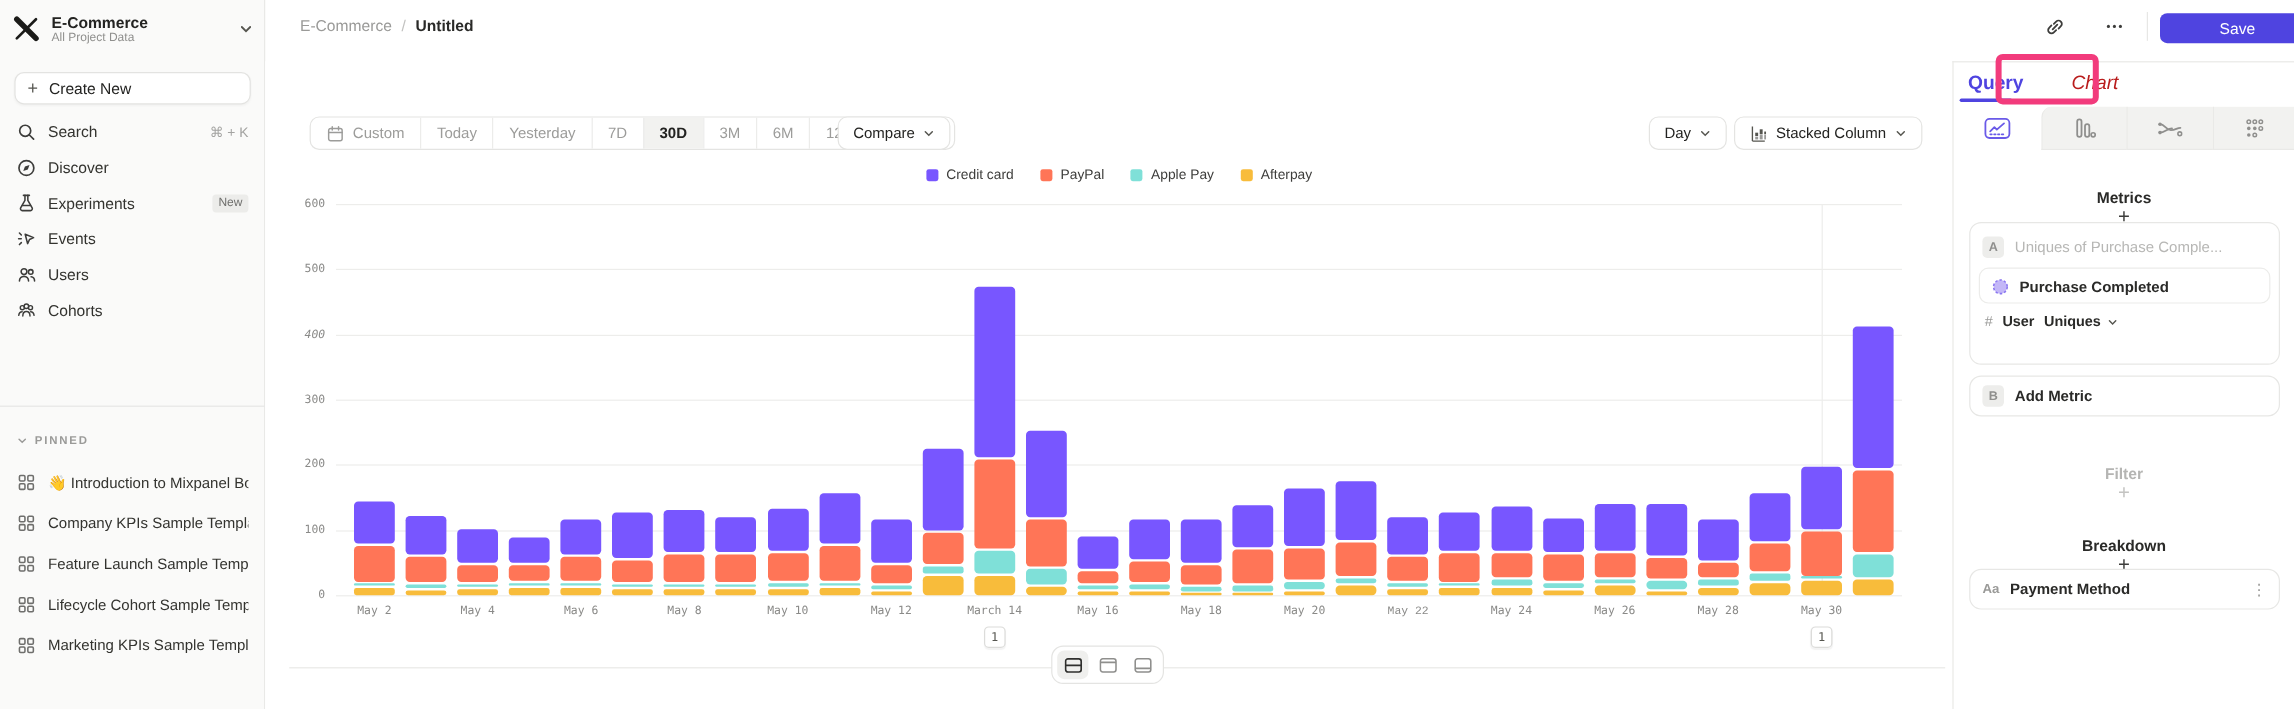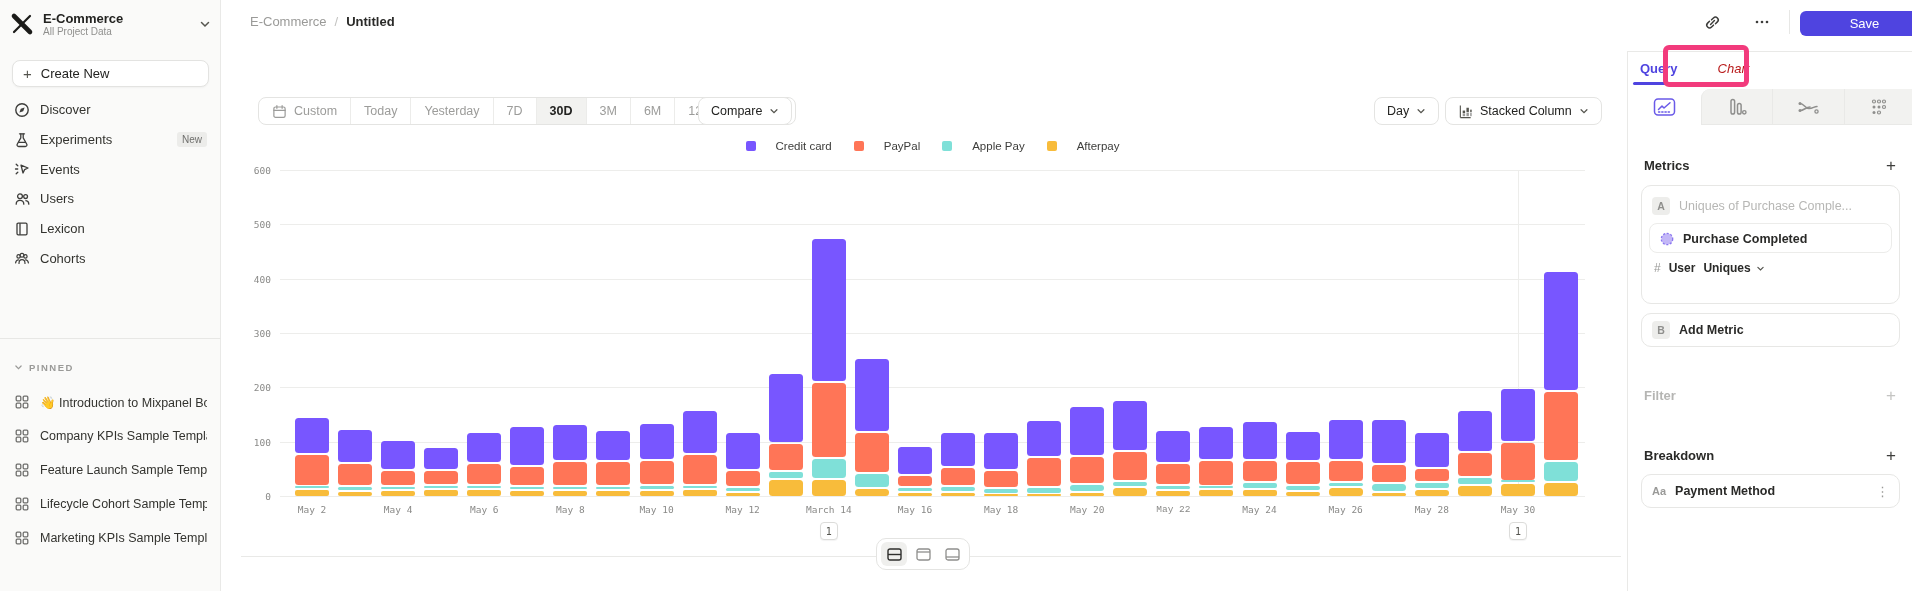--- a/index.html
+++ b/index.html
@@ -61,21 +61,21 @@
               color:#9c9c9a; border-left:1px solid #ececea; cursor:pointer; white-space:nowrap; }
   .seg-item:first-child { border-left:none; }
   .seg-item.sel { background:#f2f2f0; color:#232321; font-weight:bold; }
   .pill-btn { position:absolute; top:46px; height:28px; display:flex; align-items:center;
               gap:7px; padding:0 12px; border:1px solid #e4e4e2; border-radius:8px;
               background:#fff; font-size:12.5px; color:#232321; cursor:pointer; white-space:nowrap; }
 
   
   #legend { position:absolute; left:59px; top:89px; width:1305px; display:flex;
             justify-content:center; gap:22px; }
-  .leg-item { display:flex; align-items:center; gap:20px; cursor:pointer; }
+  .leg-item { display:flex; align-items:center; gap:7px; cursor:pointer; }
   .leg-sw { width:10px; height:10px; border-radius:2px; }
   .leg-label { font-size:11.5px; color:#3d3d3b; }
   #plot { position:absolute; left:59px; top:119px; width:1305px; height:326px; }
   .gridline { position:absolute; left:0; width:100%; height:1px; background:#ededeb; }
   .ylabel { position:absolute; right:100%; margin-right:9px; transform:translateY(-50%);
             font-family:"DejaVu Sans Mono",monospace; font-size:9.5px; color:#8a8a88;
             white-space:nowrap; }
   .bar-seg { position:absolute; border-radius:3.5px; cursor:pointer; }
   .xlabel { position:absolute; top:334px; transform:translateX(-50%);
             font-family:"DejaVu Sans Mono",monospace; font-size:9.5px; color:#8a8a88;
@@ -90,31 +90,31 @@
                border:1px solid #e4e4e2; border-radius:10px; display:flex; align-items:center;
                justify-content:center; gap:3px; }
   .view-cell { width:26px; height:24px; border-radius:6px; display:flex; align-items:center;
                justify-content:center; cursor:pointer; }
   .view-cell.sel { background:#efefed; }
 
   
   #rpanel { position:absolute; left:1627px; top:51px; width:285px; height:540px;
             background:#fff; border-left:1px solid #e9e9e7; border-top:1px solid #e9e9e7; }
   .rp-tabs { position:absolute; left:0; top:0; height:37px; display:flex; }
-  .rp-tab { font-size:13px; padding:9px 14px 0 12px; cursor:pointer; }
+  .rp-tab { font-size:16px; padding:9px 14px 0 12px; cursor:pointer; }
   .rp-tab.active { color:#4f44e0; font-weight:bold; }
   .rp-tab.inactive { color:#b91c1c; padding-left:26px;font-style:italic; }
   .rp-underline { position:absolute; left:5px; top:30px; width:44px; height:3px;
                   background:#4f44e0; border-radius:2px; }
   .ct-strip { position:absolute; left:0; top:37px; width:285px; height:36px; display:flex; }
   .ct-tab { flex:1 1 auto; display:flex; align-items:center; justify-content:center; cursor:pointer; }
   .ct-tab.inactive { background:#f2f2f0; border-bottom:1px solid #e9e9e7; border-left:1px solid #e9e9e7; }
   .ct-tab.first-inactive { border-top-left-radius:9px; }
   .rp-section-h { position:absolute; left:16px; right:16px; display:flex;
-                  justify-content:space-between; align-items:center; }
+                  justify-content:space-between; align-items:center;flex-direction:column; }
   .rp-section-h .t { font-size:13px; font-weight:bold; color:#2a2a28; }
   .rp-section-h .t.dim { color:#b5b5b3; }
   .rp-plus { font-size:17px; font-weight:normal; color:#3d3d3b; cursor:pointer; line-height:1; }
   .rp-plus.dim { color:#c4c4c2; }
   .rp-card { position:absolute; left:13px; width:259px; background:#fff;
              border:1px solid #e7e7e5; border-radius:10px; }
   .badge-sq { width:18px; height:18px; background:#ededeb; border-radius:4px; color:#8f8f8d;
               font-size:10.5px; font-weight:bold; display:flex; align-items:center;
               justify-content:center; flex:0 0 auto; }
   .card-row { display:flex; align-items:center; gap:9px; padding:0 10px; cursor:pointer; }
@@ -155,20 +155,30 @@
   </div>
 
   <button class="create-new">
     <span class="plus">+</span>
     <span>Create New</span>
   </button>
 
   <nav id="nav">
       <div class="nav-item">
         <span class="nav-ic">
+          <svg width="16" height="16" viewBox="0 0 16 16" fill="none" stroke="#3d3d3b" stroke-width="1.4" stroke-linecap="round">
+            <circle cx="7" cy="7" r="4.6"></circle>
+            <path d="M10.5 10.5 L14 14"></path>
+          </svg>
+        </span>
+        <span class="nav-label">Search</span>
+        <span class="nav-short">⌘ + K</span>
+      </div>
+      <div class="nav-item">
+        <span class="nav-ic">
           <svg width="16" height="16" viewBox="0 0 16 16">
             <circle cx="8" cy="8" r="6.2" fill="none" stroke="#3d3d3b" stroke-width="1.4"></circle>
             <path d="M10.6 5.4 L9.2 9.2 L5.4 10.6 L6.8 6.8 Z" fill="#3d3d3b"></path>
           </svg>
         </span>
         <span class="nav-label">Discover</span>
       </div>
       <div class="nav-item">
         <span class="nav-ic">
           <svg width="16" height="16" viewBox="0 0 16 16" fill="none" stroke="#3d3d3b" stroke-width="1.3" stroke-linecap="round" stroke-linejoin="round">
@@ -192,29 +202,20 @@
       <div class="nav-item">
         <span class="nav-ic">
           <svg width="16" height="16" viewBox="0 0 16 16" fill="none" stroke="#3d3d3b" stroke-width="1.3" stroke-linecap="round">
             <circle cx="6" cy="5.3" r="2.4"></circle>
             <path d="M2.2 13.2 c0-2.3 1.7-3.9 3.8-3.9 s3.8 1.6 3.8 3.9"></path>
             <circle cx="11.6" cy="5.6" r="1.9"></circle>
             <path d="M11.9 9.7 c1.8 .2 2.9 1.7 2.9 3.5"></path>
           </svg>
         </span>
         <span class="nav-label">Users</span>
-      </div>
-      <div class="nav-item">
-        <span class="nav-ic">
-          <svg width="16" height="16" viewBox="0 0 16 16" fill="none" stroke="#3d3d3b" stroke-width="1.3">
-            <rect x="3" y="2.2" width="10" height="11.6" rx="1.2"></rect>
-            <path d="M6 2.2 v11.6"></path>
-          </svg>
-        </span>
-        <span class="nav-label">Lexicon</span>
       </div>
       <div class="nav-item">
         <span class="nav-ic">
           <svg width="16" height="16" viewBox="0 0 16 16" fill="none" stroke="#3d3d3b" stroke-width="1.2" stroke-linecap="round">
             <circle cx="4.6" cy="6.4" r="1.7"></circle>
             <circle cx="11.4" cy="6.4" r="1.7"></circle>
             <circle cx="8" cy="5.2" r="1.9"></circle>
             <path d="M1.6 12.8 c.3-1.9 1.4-3 2.9-3"></path>
             <path d="M14.4 12.8 c-.3-1.9-1.4-3-2.9-3"></path>
             <path d="M5 13.4 c0-2.3 1.3-3.8 3-3.8 s3 1.5 3 3.8"></path>
@@ -406,21 +407,21 @@
   <div id="plot">
       <div class="gridline" style="top: 326px;"></div>
       <span class="ylabel" style="top: 326px;">0</span>
       <div class="gridline" style="top: 271.667px;"></div>
       <span class="ylabel" style="top: 271.667px;">100</span>
       <div class="gridline" style="top: 217.333px;"></div>
       <span class="ylabel" style="top: 217.333px;">200</span>
       <div class="gridline" style="top: 163px;"></div>
       <span class="ylabel" style="top: 163px;">300</span>
       <div class="gridline" style="top: 108.667px;"></div>
-      <span class="ylabel" style="top: 108.667px;">400</span>
+      <span class="ylabel" style="top: 108.667px; font-style: italic;">400</span>
       <div class="gridline" style="top: 54.3333px;"></div>
       <span class="ylabel" style="top: 54.3333px;">500</span>
       <div class="gridline" style="top: 0px;"></div>
       <span class="ylabel" style="top: 0px;">600</span>
       <div class="vguide" style="left: 1237.96px;"></div>
       <div>
         <div class="bar-seg" title="May 2 · Afterpay: 14" style="left: 15px; width: 34px; bottom: 0px; height: 5.60667px; background: rgb(248, 188, 59); border-radius: 2px;"></div>
         <div class="bar-seg" title="May 2 · Apple Pay: 6" style="left: 15px; width: 34px; bottom: 7.60667px; height: 2px; background: rgb(127, 224, 216); border-radius: 2px;"></div>
         <div class="bar-seg" title="May 2 · PayPal: 60" style="left: 15px; width: 34px; bottom: 10.8667px; height: 30.6px; background: rgb(255, 117, 87); border-radius: 3.5px;"></div>
         <div class="bar-seg" title="May 2 · Credit card: 67" style="left: 15px; width: 34px; bottom: 43.4667px; height: 34.4033px; background: rgb(120, 86, 255); border-radius: 3.5px;"></div>

